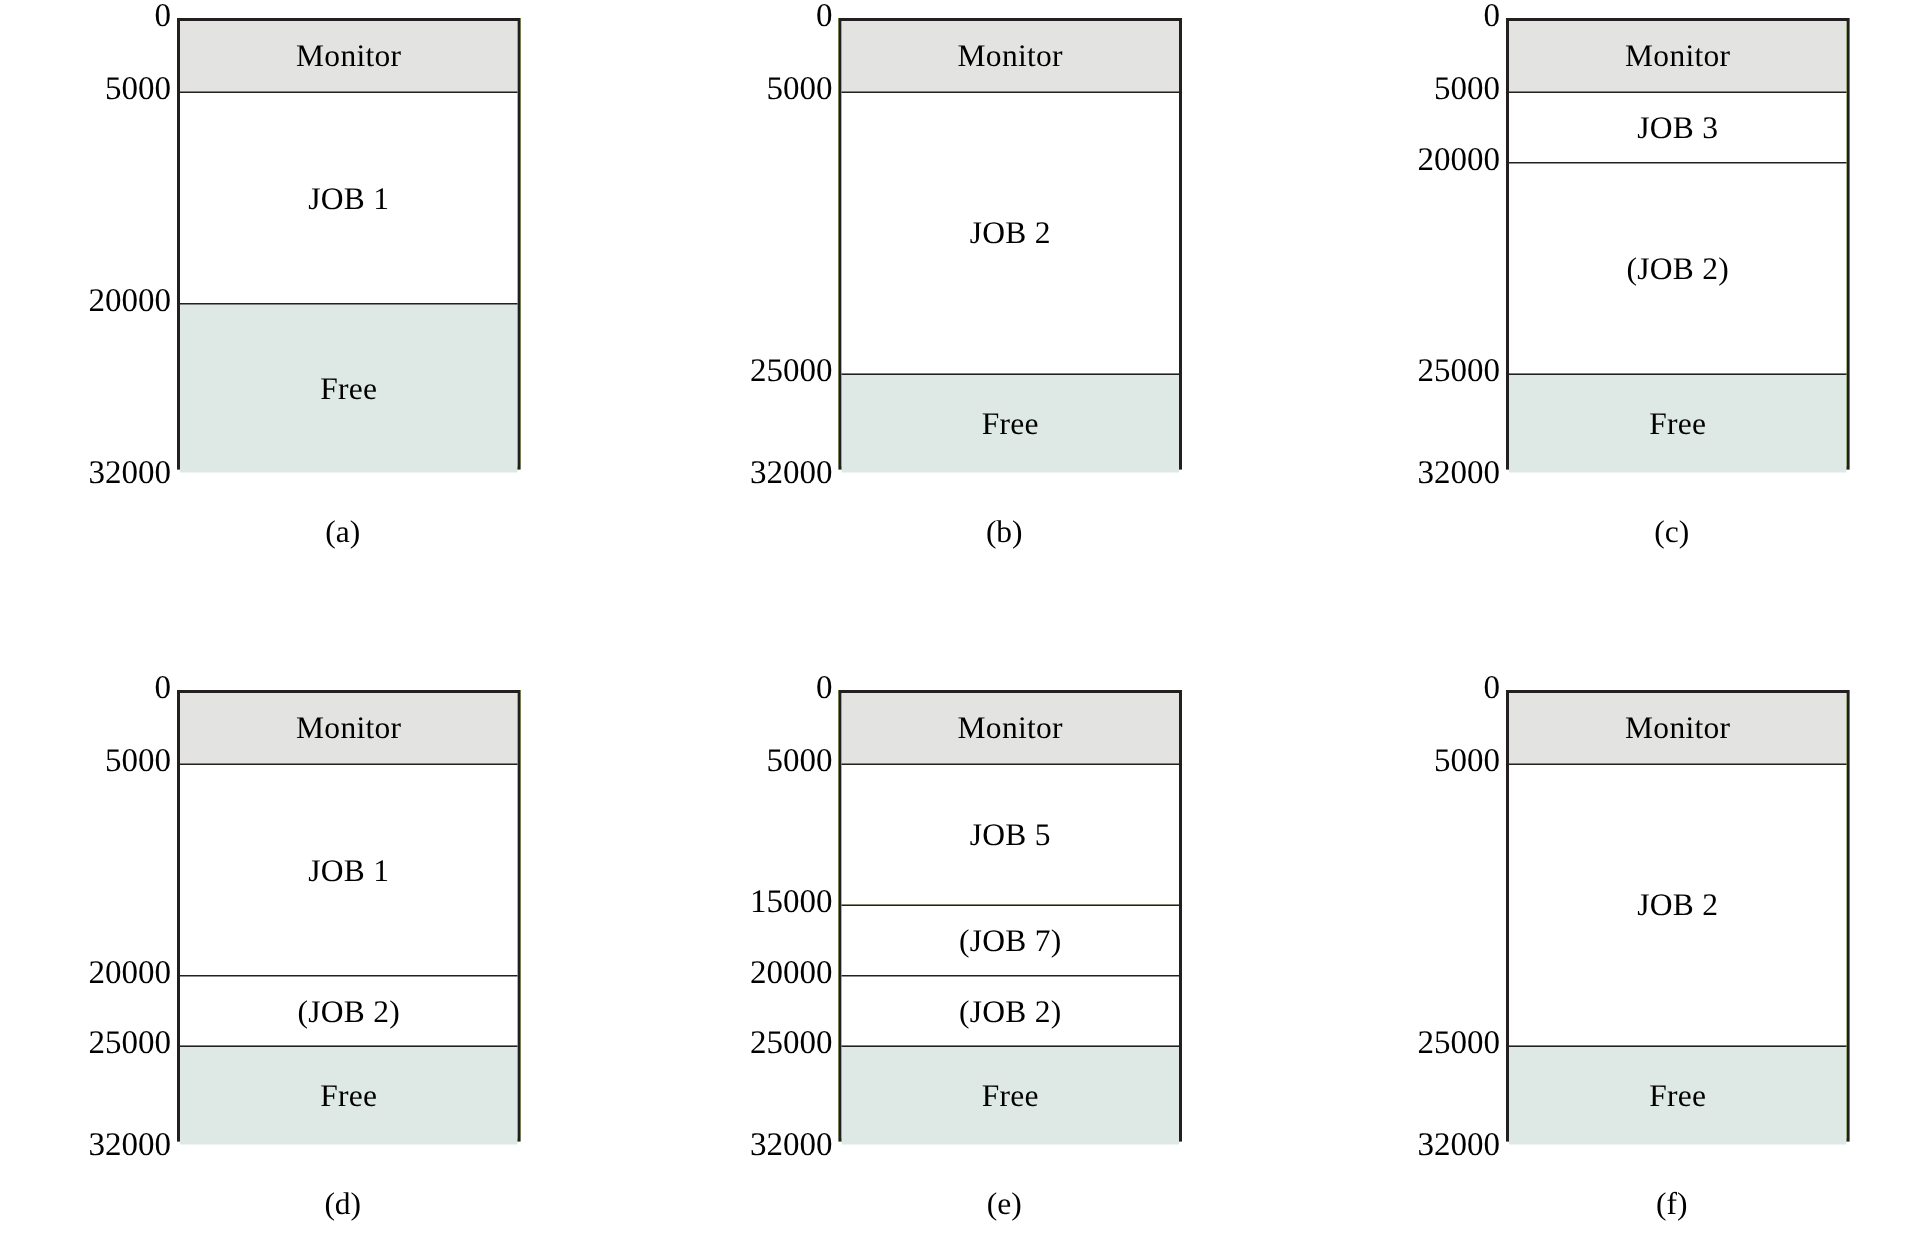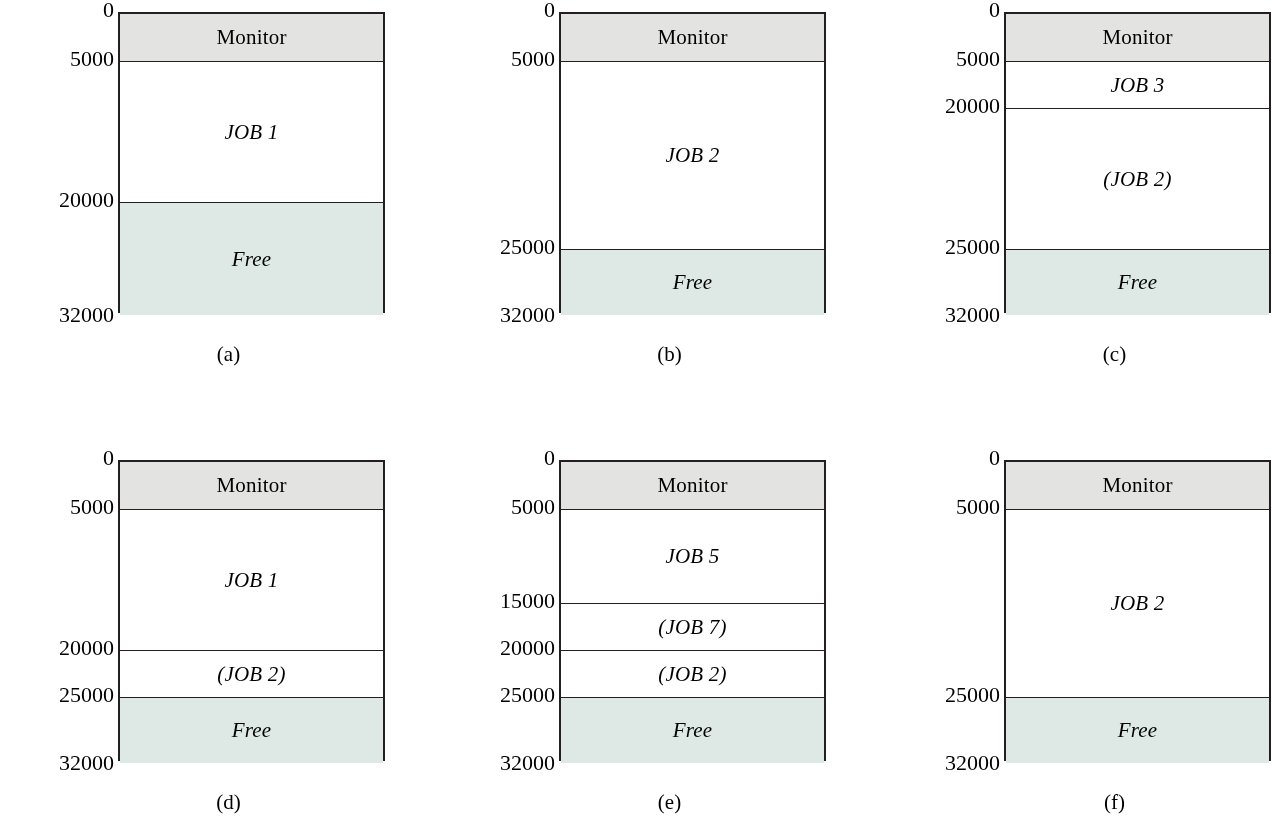--- a/index.html
+++ b/index.html
@@ -23,40 +23,39 @@
 
   .panel {
     position: absolute;
   }
 
   
   .mem-box {
     position: absolute;
     left: 100px;
     top: 0;
-    width: 267px;
+    width: 229px;
     height: 301px;
     border: 2.5px solid #231f20;
     box-sizing: border-box;
     background: #84cc16;
   }
 
   .seg {
     position: absolute;
     left: 0;
     width: 100%;
     box-sizing: border-box;
     display: flex;
     align-items: center;
     justify-content: center;
     overflow: hidden;
   }
   .seg.div-top {
     border-top: 1.6px solid #231f20;
-    font-style: italic;
   }
   .seg-label {
     font-size: 21px;
     line-height: 1;
     letter-spacing: 0.2px;
     white-space: nowrap;
   }
 
   .fill-monitor { background: #e3e3e1; }
   .fill-free    { background: #dee9e6; }

